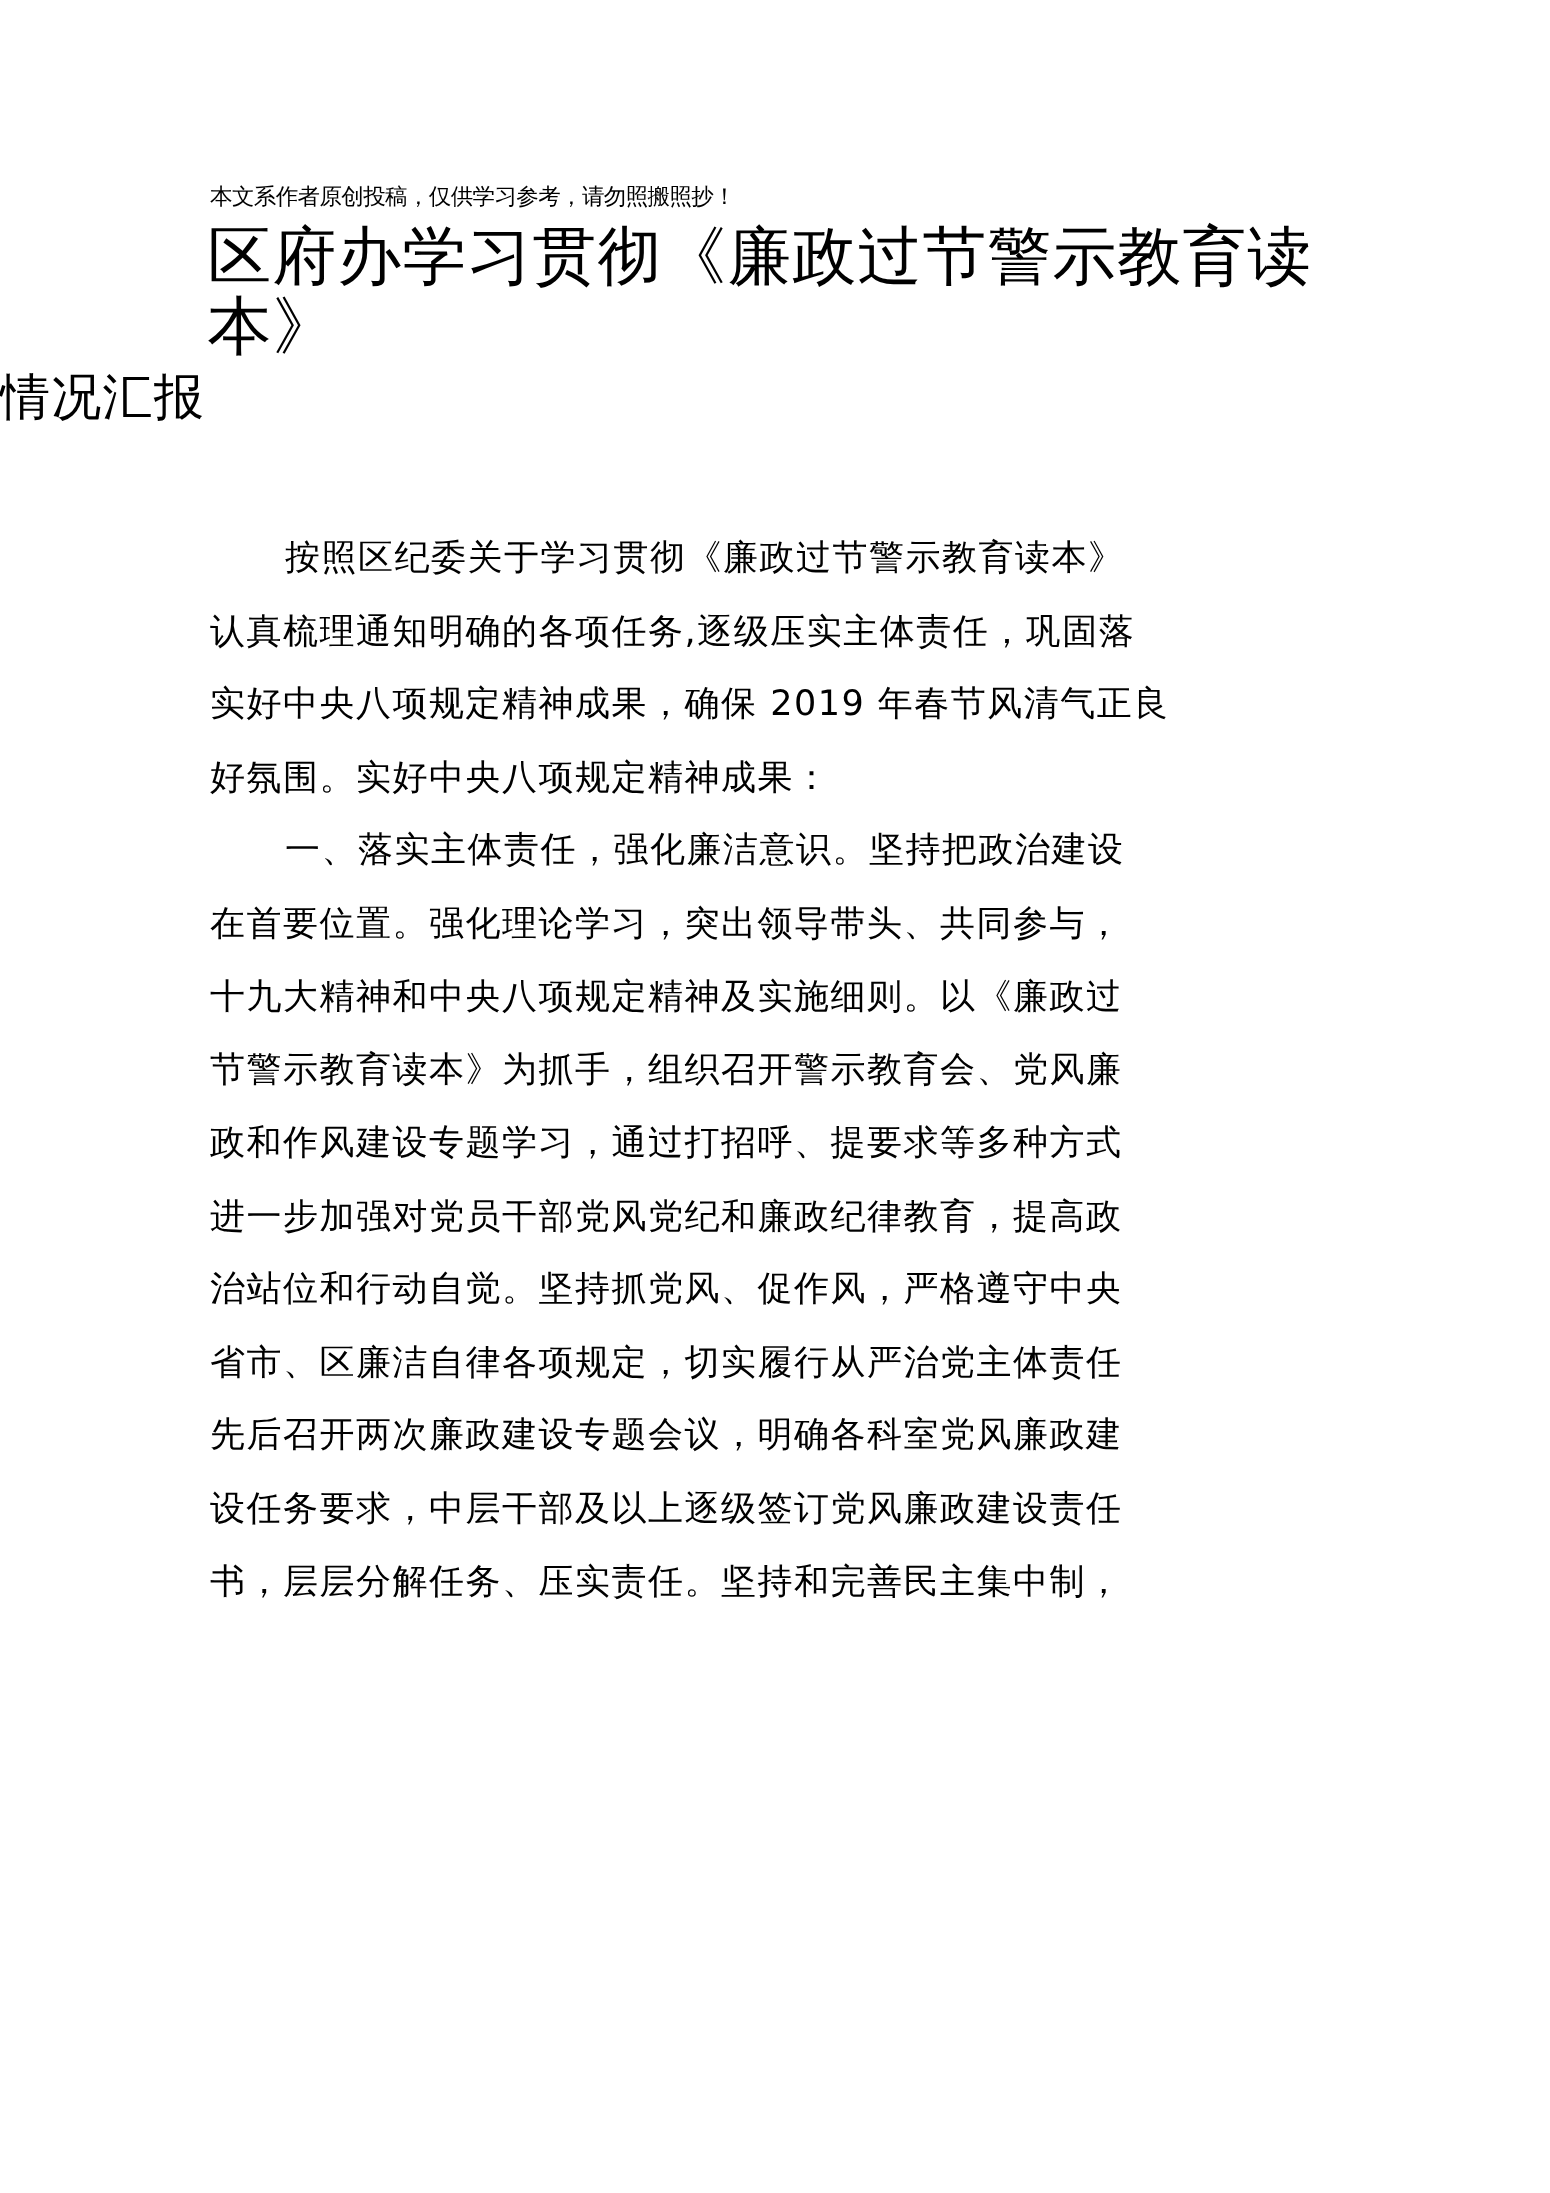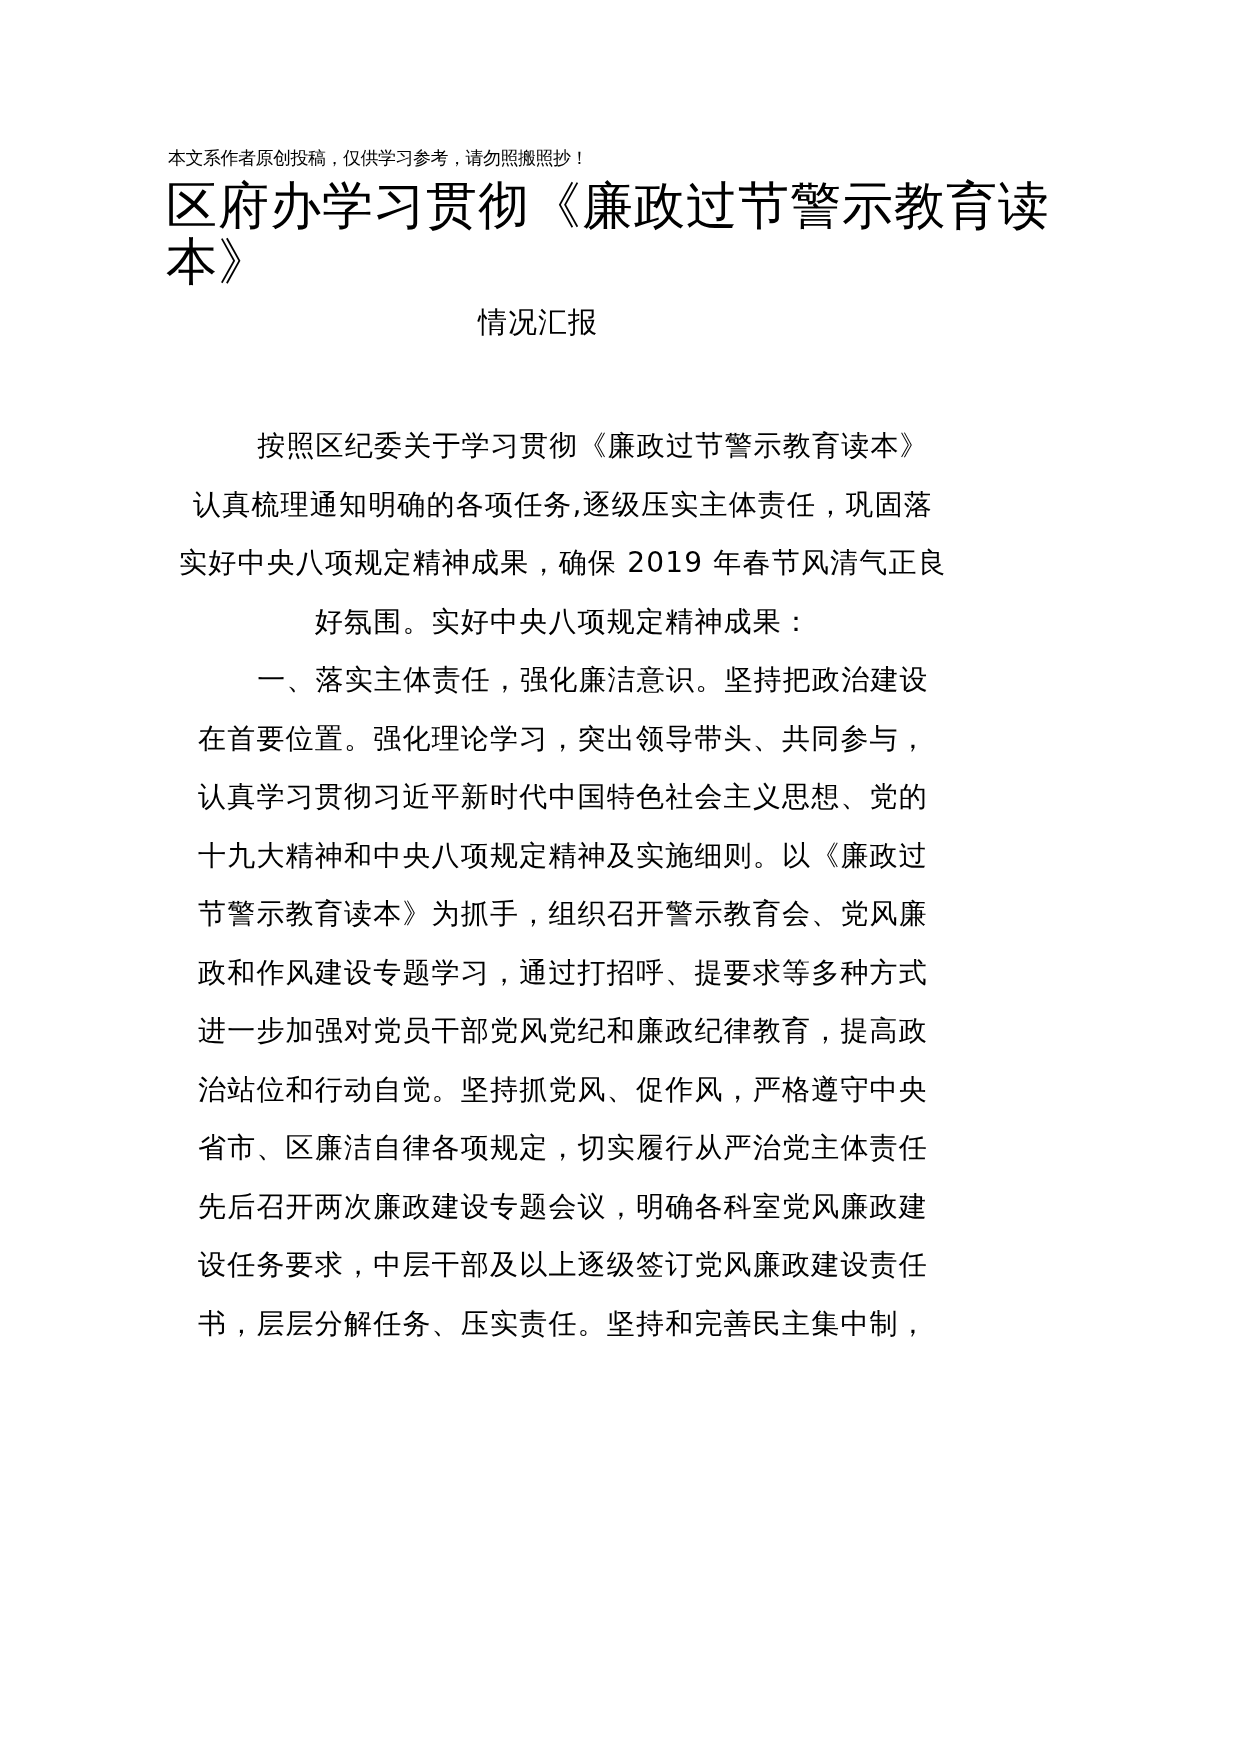--- a/index.html
+++ b/index.html
@@ -43,33 +43,33 @@
   .title .tline {
     display: block;
     white-space: nowrap;
     letter-spacing: 1px;
   }
   .subtitle {
     position: absolute;
     left: 0;
     width: 1076px;
     top: 296px;
-    text-align: center;
-    font-size: 29px;
+    text-align: left;
+    font-size: 40px;
     line-height: 52px;
     letter-spacing: 1px;
+    font-family: Liberation Mono, monospace;
   }
   .body {
     position: absolute;
     left: 168px;
     top: 417px;
     width: 790px;
     font-size: 28px;
     line-height: 58.5px;
-    text-align: center;
   }
   .body .bline {
     display: block;
     white-space: nowrap;
     height: 58.5px;
     letter-spacing: 1.2px;
   }
   .body .indent {
     padding-left: 60px;
   }
@@ -88,21 +88,20 @@
 
   <div class="subtitle">情况汇报</div>
 
   <div class="body">
     <span class="bline indent">按照区纪委关于学习贯彻《廉政过节警示教育读本》</span>
     <span class="bline">认真梳理通知明确的各项任务,逐级压实主体责任，巩固落</span>
     <span class="bline">实好中央八项规定精神成果，确保 2019 年春节风清气正良</span>
     <span class="bline">好氛围。实好中央八项规定精神成果：</span>
     <span class="bline indent">一、落实主体责任，强化廉洁意识。坚持把政治建设</span>
     <span class="bline">在首要位置。强化理论学习，突出领导带头、共同参与，</span>
-    <span class="bline">认真学习贯彻习近平新时代中国特色社会主义思想、党的</span>
     <span class="bline">十九大精神和中央八项规定精神及实施细则。以《廉政过</span>
     <span class="bline">节警示教育读本》为抓手，组织召开警示教育会、党风廉</span>
     <span class="bline">政和作风建设专题学习，通过打招呼、提要求等多种方式</span>
     <span class="bline">进一步加强对党员干部党风党纪和廉政纪律教育，提高政</span>
     <span class="bline">治站位和行动自觉。坚持抓党风、促作风，严格遵守中央</span>
     <span class="bline">省市、区廉洁自律各项规定，切实履行从严治党主体责任</span>
     <span class="bline">先后召开两次廉政建设专题会议，明确各科室党风廉政建</span>
     <span class="bline">设任务要求，中层干部及以上逐级签订党风廉政建设责任</span>
     <span class="bline">书，层层分解任务、压实责任。坚持和完善民主集中制，</span>
   </div>

